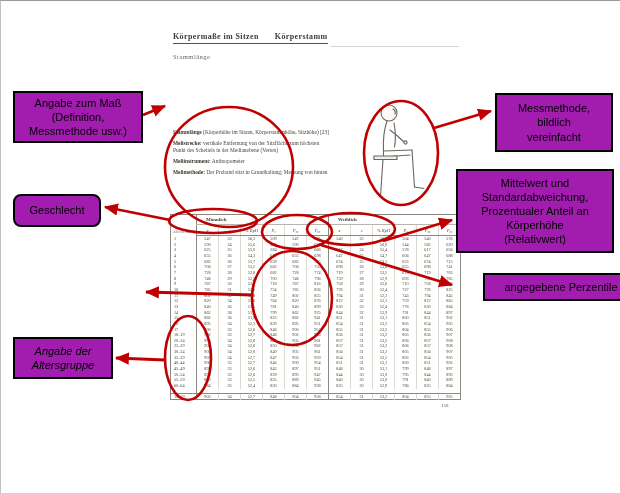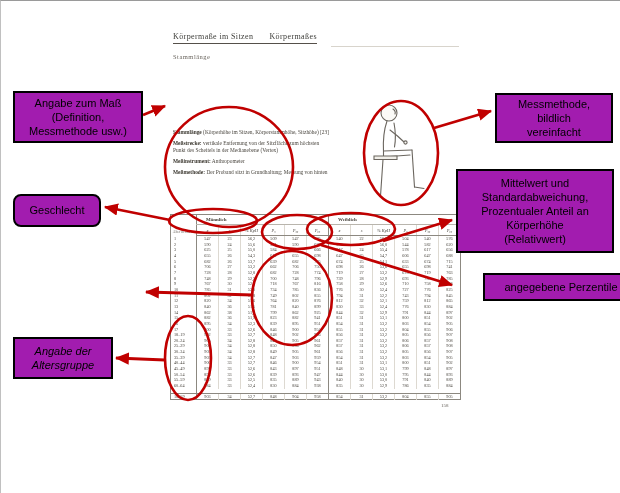--- a/index.html
+++ b/index.html
@@ -2,21 +2,21 @@
 <html><head>
 <meta charset="utf-8">
 <style>
   html,body{margin:0;padding:0;background:#fff;}
   #stage{position:relative;width:620px;height:493px;background:#ffffff;overflow:hidden;
          font-family:"Liberation Sans",sans-serif;
          border-top:1px solid #9a9a9a;border-left:1px solid #c0c0c0;box-sizing:border-box;}
 
   
   .scan-title{position:absolute;left:172px;top:31px;font-family:"Liberation Serif",serif;
-    font-weight:normal;font-size:8px;color:#3c3c38;letter-spacing:.4px;
+    font-weight:bold;font-size:8px;color:#3c3c38;letter-spacing:.4px;
     border-bottom:1.4px solid #55504a;padding-bottom:2px;display:inline-flex;gap:16px;}
   .title-rule-ext{position:absolute;left:330px;top:45px;width:128px;height:1px;background:#d8d4cc;}
   .scan-subtitle{position:absolute;left:172px;top:52px;font-family:"Liberation Serif",serif;
     font-size:6.5px;color:#6a655e;letter-spacing:.5px;}
   .measure-block{position:absolute;left:172px;top:128px;width:157px;
     font-family:"Liberation Serif",serif;font-size:5.4px;line-height:1.22;color:#4a463f;}
   .measure-block p{margin:0 0 4.5px 0;}
   .measure-block b{color:#3b372f;}
 
   
@@ -52,21 +52,21 @@
   
   #overlay{position:absolute;left:0;top:0;z-index:10;pointer-events:none;}
 </style>
 </head>
 <body>
 
 <div id="stage">
 
   <div class="scan-title">
     <span>Körpermaße im Sitzen</span>
-    <span>Körpermaßes</span>
+    <span>Körperstamm</span>
   </div>
   <div class="title-rule-ext"></div>
   <div class="scan-subtitle">Stammlänge</div>
 
   <div class="measure-block">
     <p><b>Stammlänge</b> <span>(Körperhöhe im Sitzen, Körperstammhöhe, Sitzhöhe) [23]</span></p>
     <p><b>Meßstrecke:</b> <span>vertikale Entfernung von der Sitzfläche zum höchsten Punkt des Scheitels in der Medianebene (Vertex)</span></p>
     <p><b>Meßinstrument:</b> <span>Anthropometer</span></p>
     <p><b>Meßmethode:</b> <span>Der Proband sitzt in Grundhaltung; Messung von hinten</span></p>
   </div>
@@ -591,21 +591,21 @@
       <line x1="320" y1="244" x2="451" y2="284"></line>
     </g>
   </svg>
 
   <div class="callout" style="left:12px;top:90px;width:130px;height:52px;">Angabe zum Maß
 (Definition,
 Messmethode usw.)</div>
   <div class="callout" style="left:12px;top:193px;width:88px;height:33px;border-radius:8px;">Geschlecht</div>
   <div class="callout" style="left:12px;top:336px;width:100px;height:42px;font-style:italic;">Angabe der
 Altersgruppe</div>
-  <div class="callout" style="left:494px;top:92px;width:118px;height:50px;">Messmethode,
+  <div class="callout" style="left:494px;top:92px;width:118px;height:59px;">Messmethode,
 bildlich
 vereinfacht</div>
   <div class="callout" style="left:455px;top:168px;width:158px;height:84px;">Mittelwert und
 Standardabweichung,
 Prozentualer Anteil an
 Körperhöhe
 (Relativwert)</div>
   <div class="callout" style="left:455px;top:272px;width:156px;height:28px;margin-left:27px;">angegebene Perzentile</div>
 
 </div>

